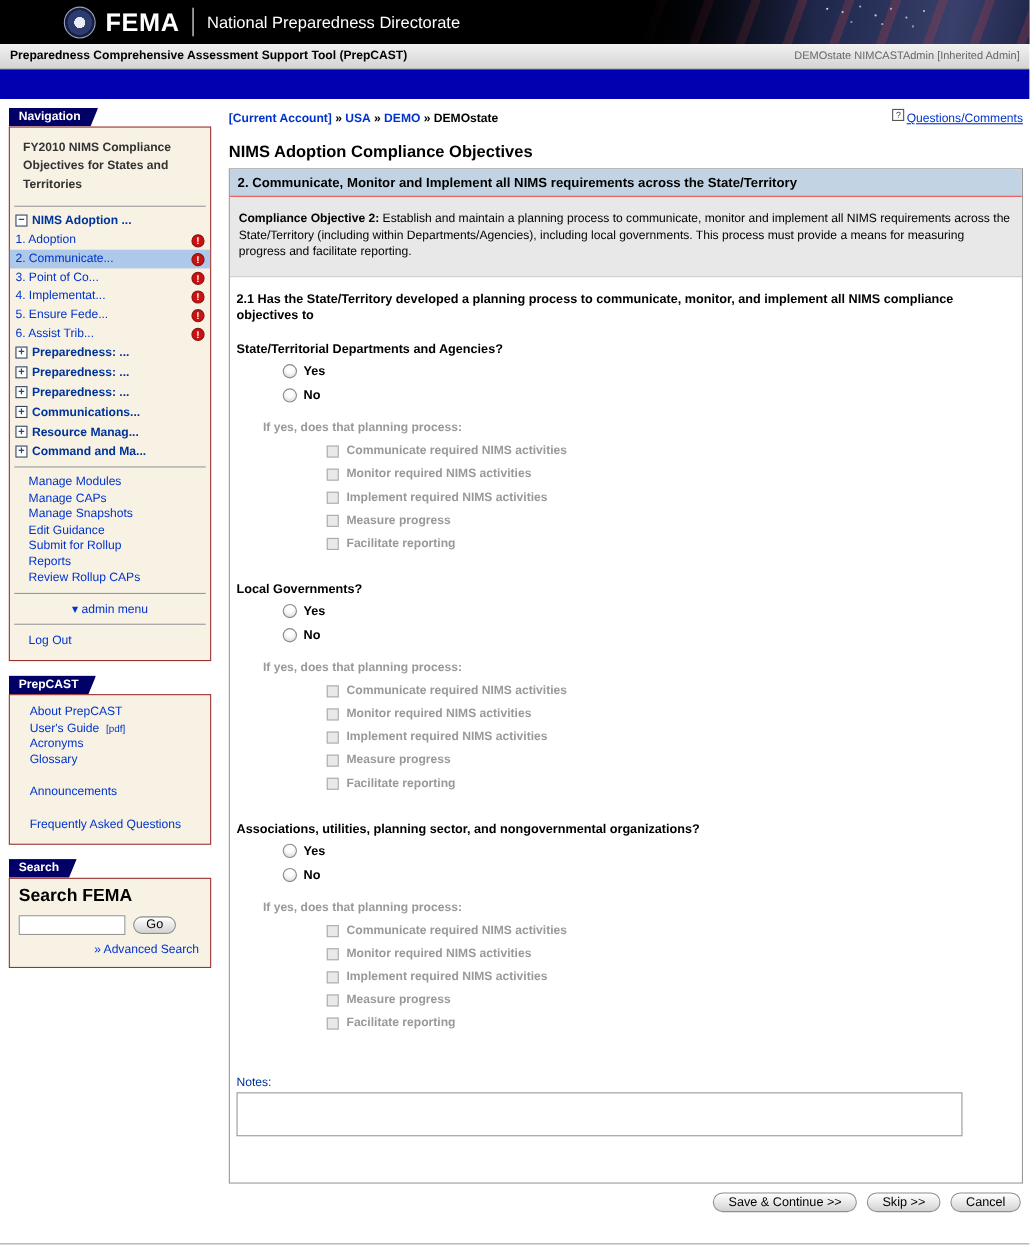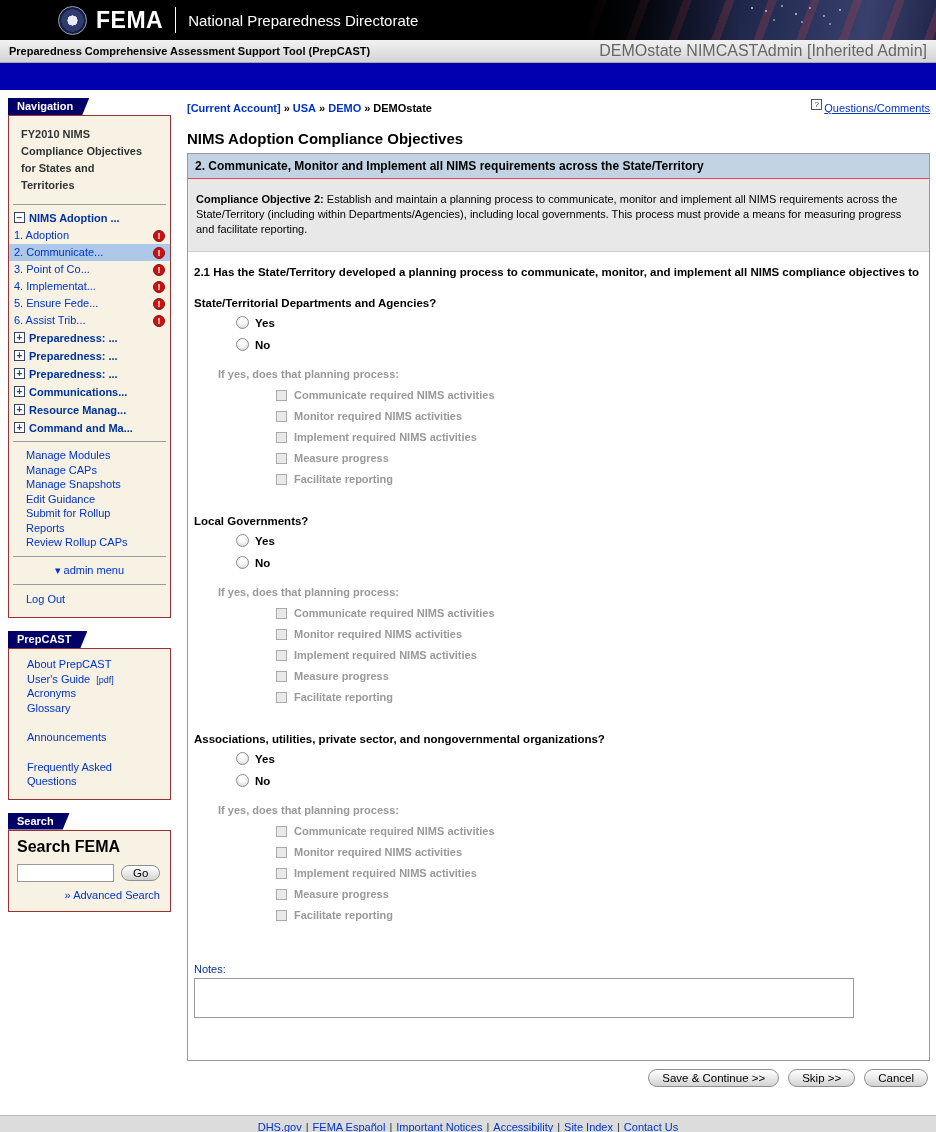--- a/index.html
+++ b/index.html
@@ -30,26 +30,26 @@
   .flag::after { content: ""; position: absolute; left: 170px; top: 7px; width: 2px; height: 2px; border-radius: 50%;
     background: rgba(255,255,255,.8);
     box-shadow: 14px 3px 0 rgba(255,255,255,.7), 30px -2px 0 rgba(255,255,255,.6), 44px 6px 0 rgba(255,255,255,.75),
       58px 0 0 rgba(255,255,255,.6), 72px 8px 0 rgba(255,255,255,.65), 88px 2px 0 rgba(255,255,255,.7),
       22px 12px 0 rgba(255,255,255,.5), 50px 14px 0 rgba(255,255,255,.55), 78px 16px 0 rgba(255,255,255,.5); }
 
   
   .appbar { height: 23px; background: linear-gradient(#f2f2f2, #d4d4d4); border-bottom: 1px solid #a8a8a8;
     display: flex; align-items: center; justify-content: space-between; padding: 0 9px; }
   .appbar-title { font-weight: bold; font-size: 11px; }
-  .appbar-user { color: #666; font-size: 16px; }
+  .appbar-user { color: #666; font-size: 10px; }
   .bluebar { height: 27px; background: var(--blue-bar, #0000B0); }
 
   
   .page { display: flex; align-items: flex-start; padding: 8px 6px 0 8px; }
-  .sidebar { width: 163px; flex: none; }
+  .sidebar { width: 184px; flex: none; }
   .main { flex: 1; padding-left: 16px; min-width: 0; }
 
   
   .side-tab { display: block; width: max-content; background: var(--tab-navy, #000066); color: #fff; font-weight: bold;
     font-size: 11px; padding: 2px 16px 3px 9px; clip-path: polygon(0 0, 100% 0, calc(100% - 7px) 100%, 0 100%); }
   .side-box { border: 1px solid var(--box-border-maroon, #993333); background: #F7F2E4; margin-bottom: 13px; }
   .nav-box { padding: 6px 0 10px; }
   .module-title { font-weight: bold; color: #333; padding: 4px 24px 6px 12px; line-height: 17px; }
   .sep { border: none; border-top: 1px solid #999; margin: 4px 4px; }
   .tree-branch { display: flex; align-items: flex-start; gap: 4px; padding: 2px 4px 2px 5px;
@@ -339,21 +339,21 @@
           <span class="checkbox"></span>
           <span class="check-label">Measure progress</span>
         </div>
         <div class="check-row">
           <span class="checkbox"></span>
           <span class="check-label">Facilitate reporting</span>
         </div>
       </section>
 
       <section class="qgroup">
-        <div class="group-title">Associations, utilities, private sector, and nongovernmental organizations?</div>
+        <div class="group-title">Associations, utilities, planning sector, and nongovernmental organizations?</div>
         <div class="option-row">
           <span class="radio"></span>
           <span class="option-label">Yes</span>
         </div>
         <div class="option-row">
           <span class="radio"></span>
           <span class="option-label">No</span>
         </div>
         <div class="if-yes">If yes, does that planning process:</div>
         <div class="check-row">

